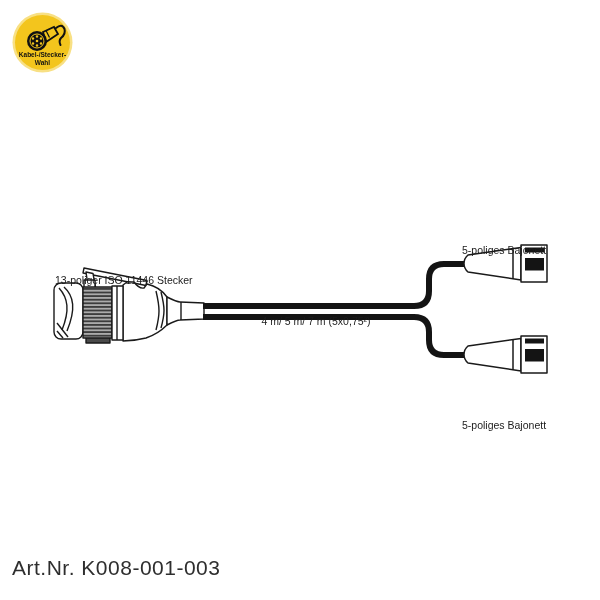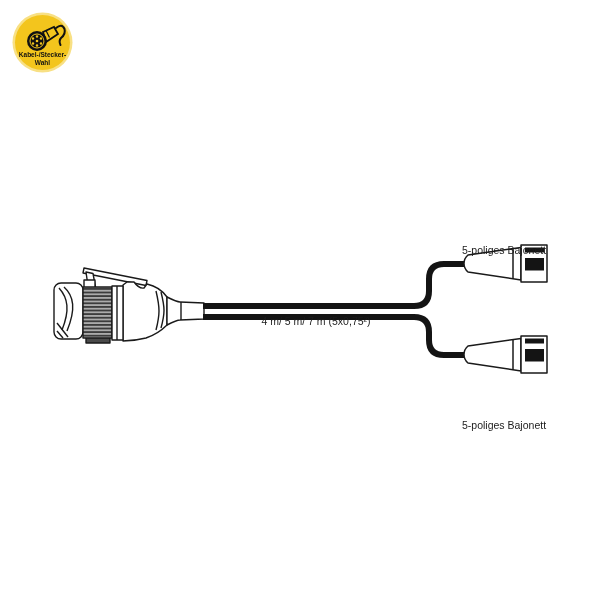--- a/index.html
+++ b/index.html
@@ -152,18 +152,20 @@
 
     <g stroke="#1a1a1a" stroke-width="1.5" fill="#ffffff" stroke-linejoin="round">
       <path d="M468,346 L521,338.5 L521,371 L468,363 Q464,359.5 464,354.5 Q464,349.5 468,346 Z"></path>
       <line x1="513" y1="339.5" x2="513" y2="370"></line>
       <rect x="521" y="336" width="26" height="37"></rect>
       <rect x="525" y="338.5" width="19" height="5" fill="#141414" stroke="none"></rect>
       <rect x="525" y="349" width="19" height="12.5" fill="#141414" stroke="none"></rect>
     </g>
   </svg>
 
+  <div class="lbl lbl-iso">13-poliger ISO 11446 Stecker</div>
   <div class="lbl lbl-cable">4 m/ 5 m/ 7 m (5x0,75²)</div>
   <div class="lbl lbl-baj-top">5-poliges Bajonett</div>
   <div class="lbl lbl-baj-bot">5-poliges Bajonett</div>
 
+  <div class="artnr">Art.Nr. K008-001-003</div>
 
 </div>
 
 </body></html>

